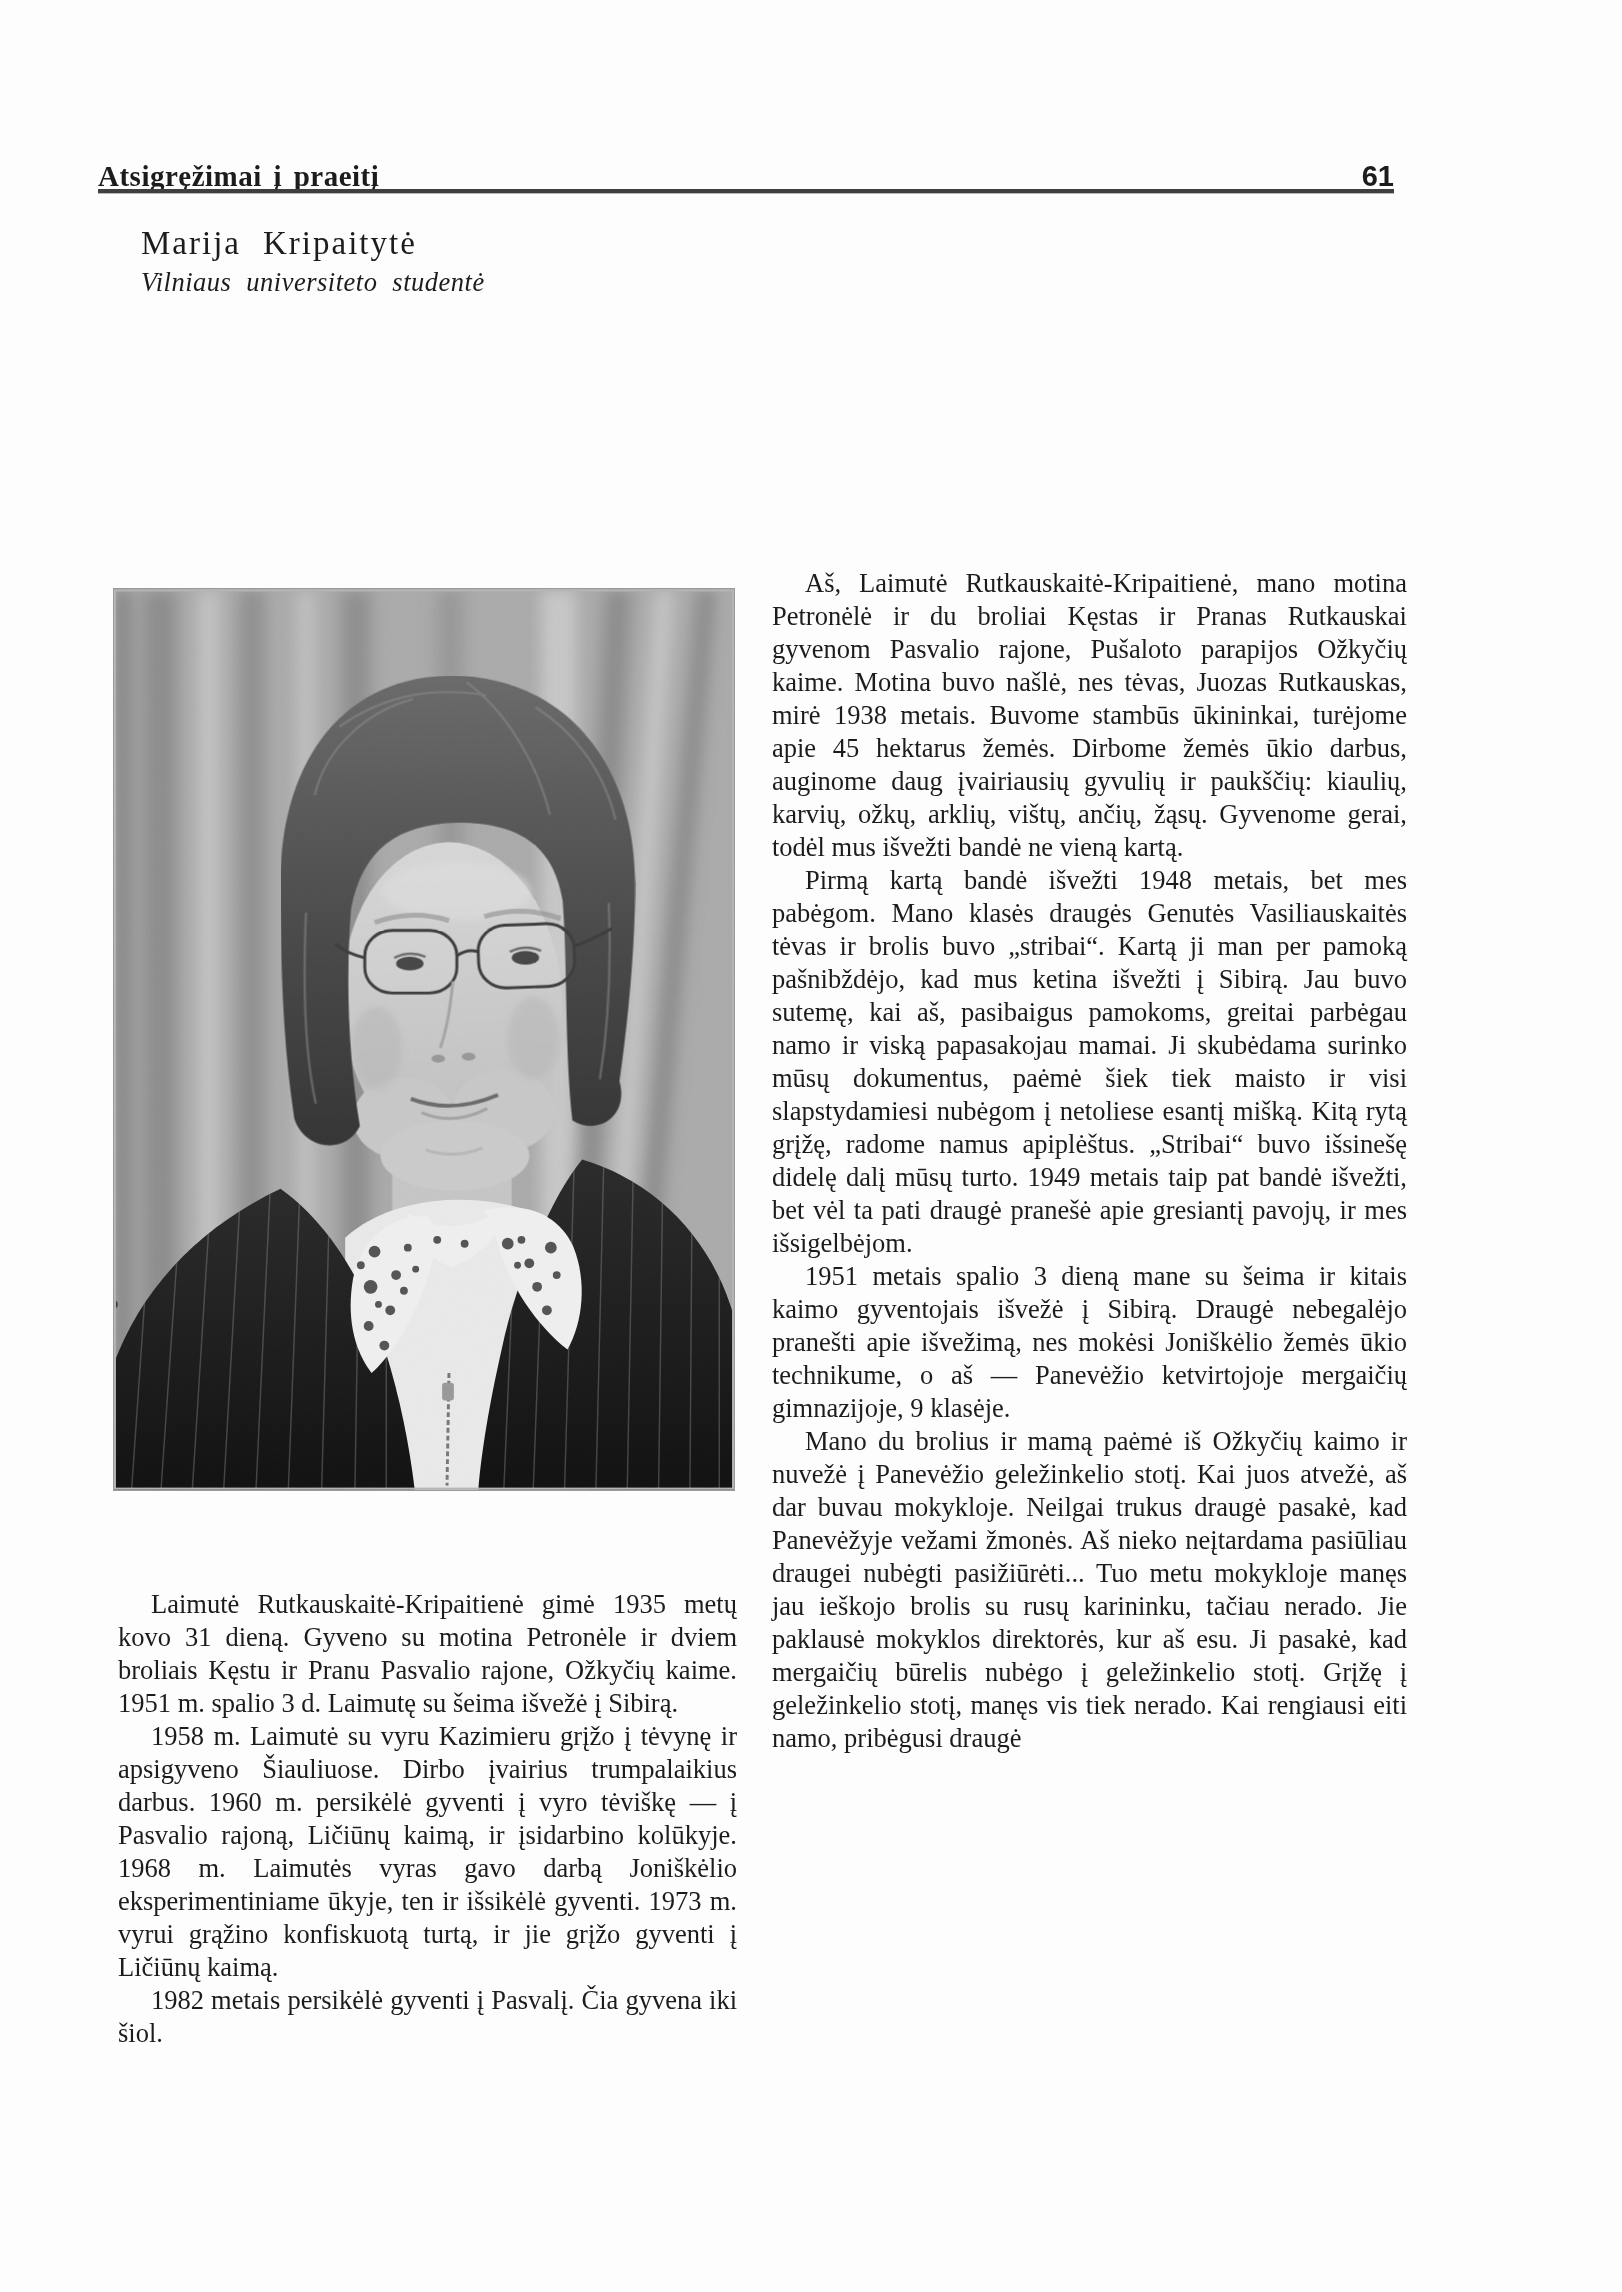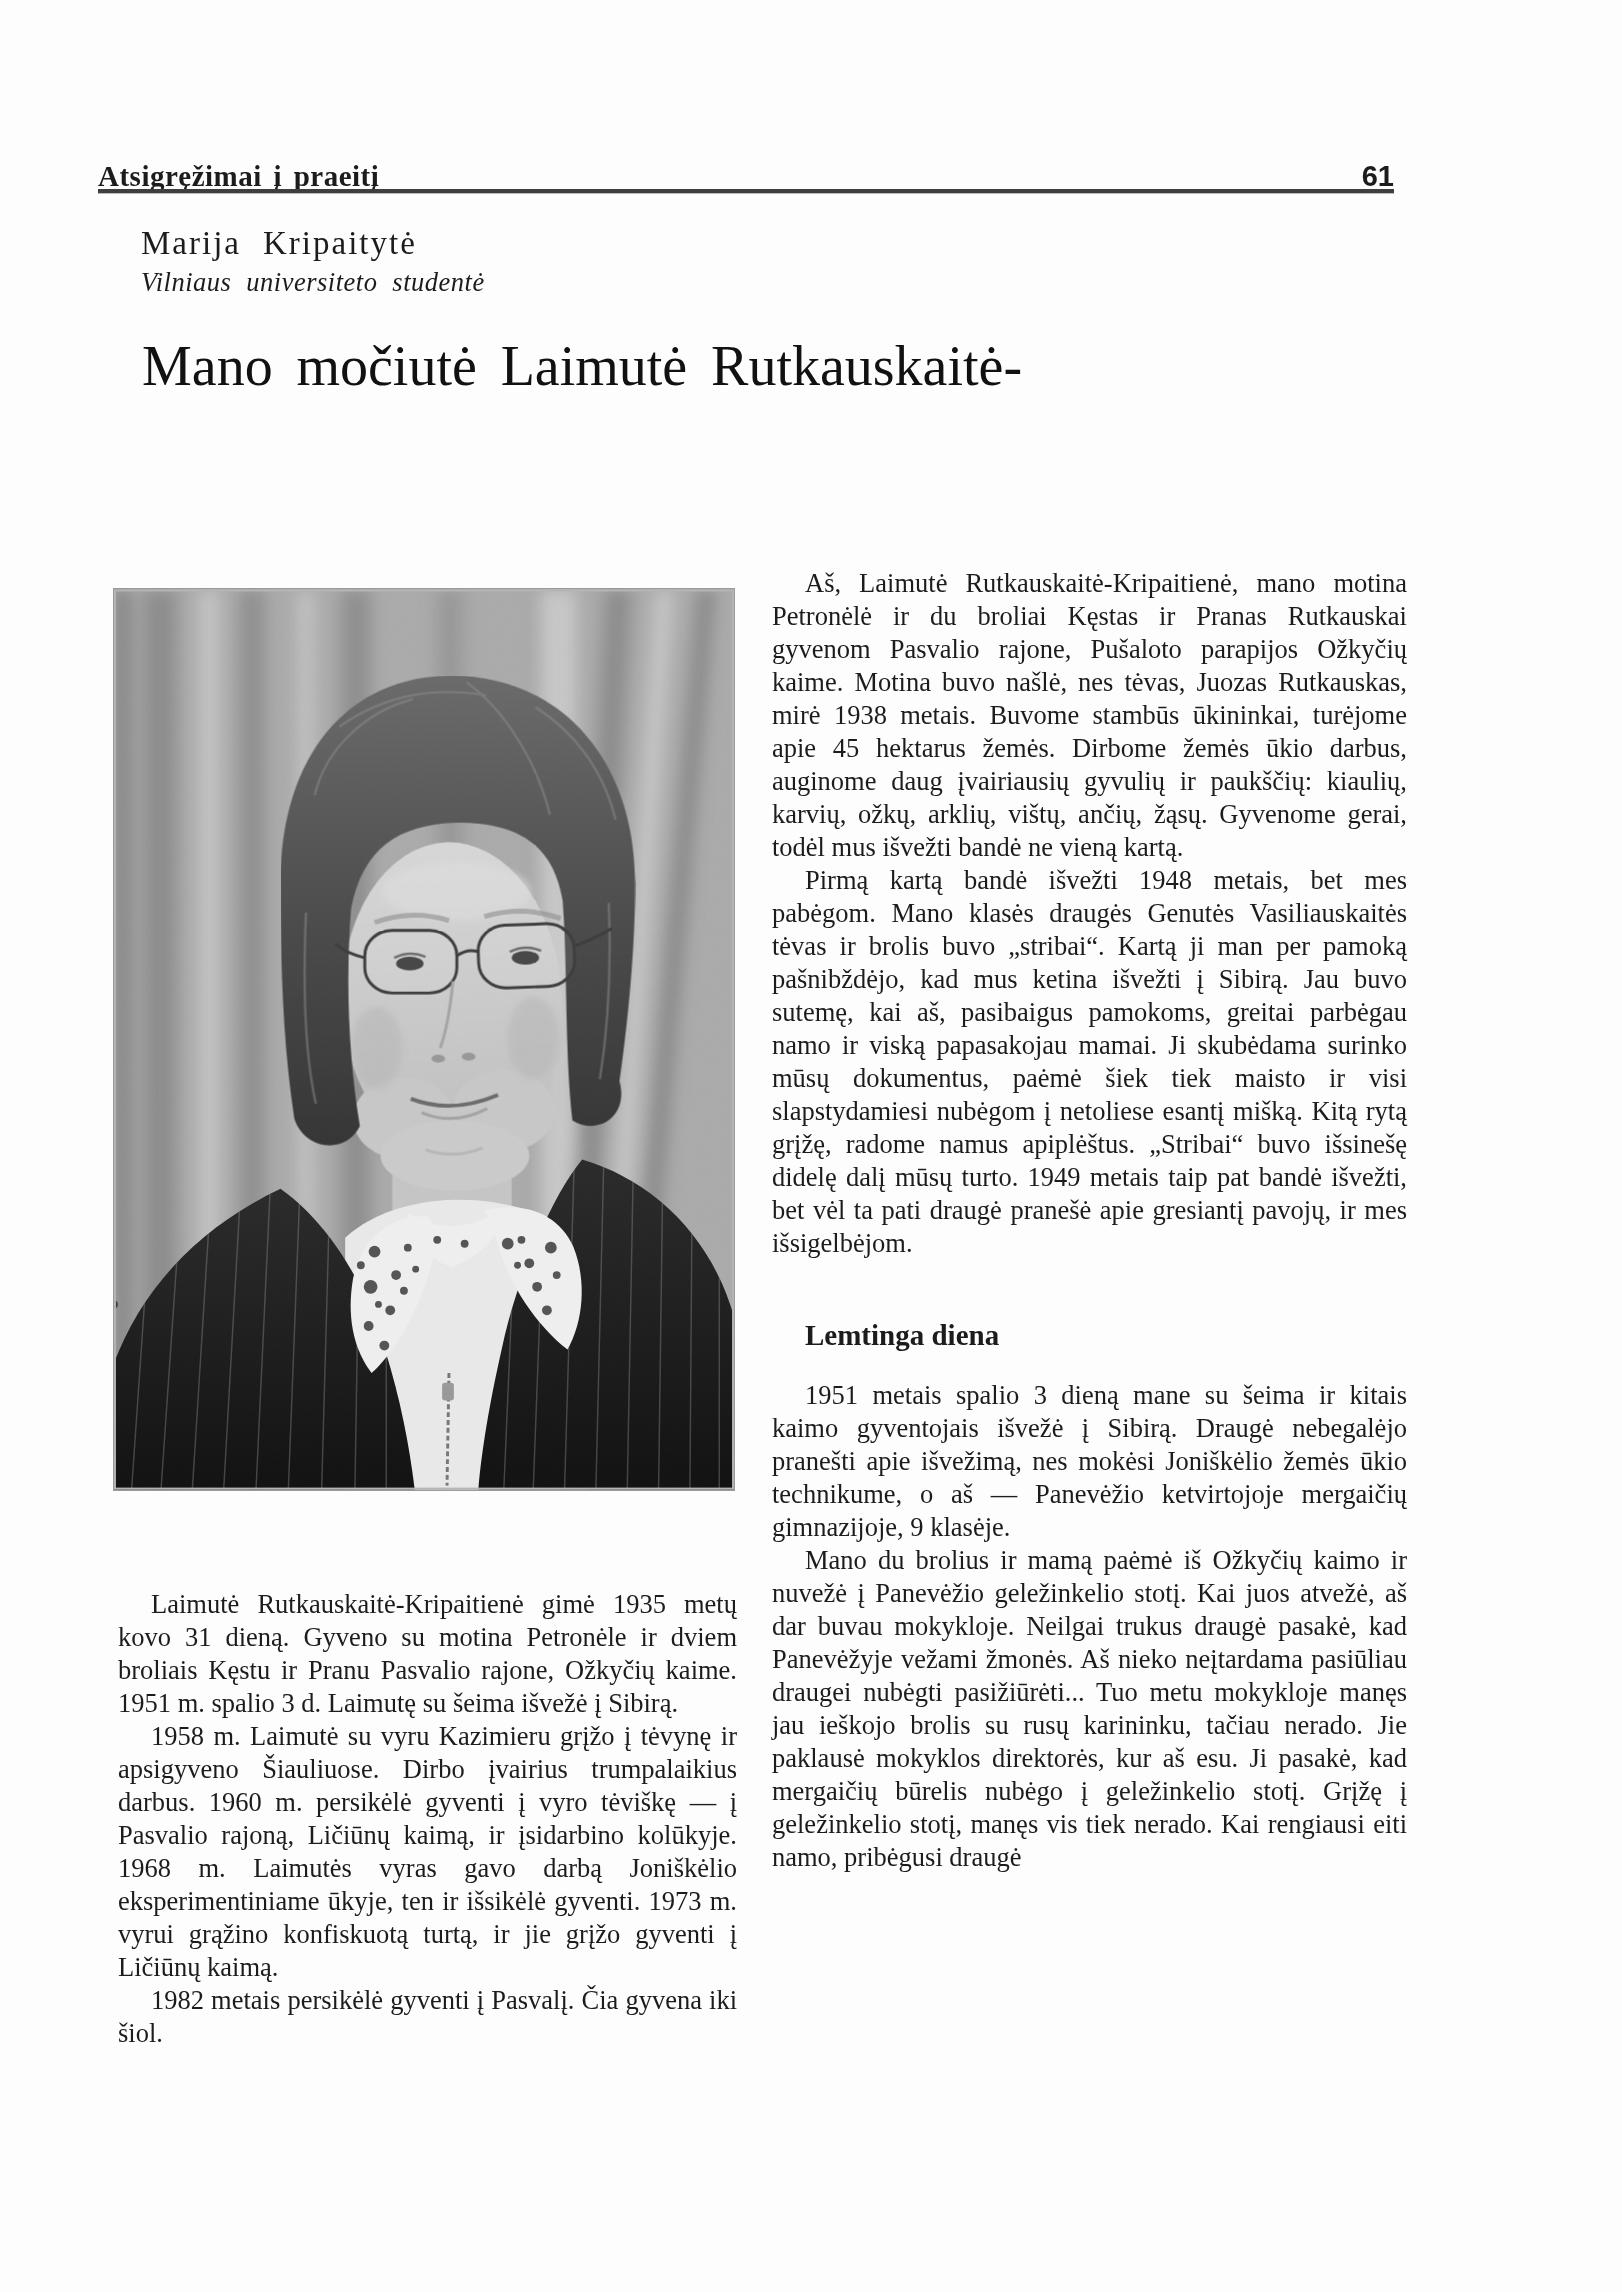--- a/index.html
+++ b/index.html
@@ -44,21 +44,20 @@
   <span class="page-number">61</span>
 </div>
 <div class="abs head-rule"></div>
 
 <div class="abs author-block">
   <div class="author-name">Marija Kripaitytė</div>
   <div class="author-affiliation">Vilniaus universiteto studentė</div>
 </div>
 
 <div class="abs article-title">
-  <div>Mano močiutė Laimutė Rutkauskaitė-</div>
 </div>
 
 <div class="abs photo-frame" role="img" aria-label="Juodai balta moters portretinė nuotrauka: vyresnio amžiaus moteris su akiniais, tamsiu švarku ir baltu nėriniuotu apykakle">
   <svg width="620" height="901" viewBox="0 0 633 919">
     <defs>
       <linearGradient id="hairGrad" x1="0" y1="0" x2="0" y2="1">
         <stop offset="0" stop-color="#6b6b6b"></stop>
           <stop offset="0.55" stop-color="#4a4a4a"></stop>
           <stop offset="1" stop-color="#353535"></stop>
       </linearGradient>
@@ -223,17 +222,16 @@
 
 <div class="abs col left-col">
   <p>Laimutė Rutkauskaitė-Kripaitienė gimė 1935 metų kovo 31 dieną. Gyveno su motina Petronėle ir dviem broliais Kęstu ir Pranu Pasvalio rajone, Ožkyčių kaime. 1951 m. spalio 3 d. Laimutę su šeima išvežė į Sibirą.</p>
   <p>1958 m. Laimutė su vyru Kazimieru grįžo į tėvynę ir apsigyveno Šiauliuose. Dirbo įvairius trumpalaikius darbus. 1960 m. persikėlė gyventi į vyro tėviškę — į Pasvalio rajoną, Ličiūnų kaimą, ir įsidarbino kolūkyje. 1968 m. Laimutės vyras gavo darbą Joniškėlio eksperimentiniame ūkyje, ten ir išsikėlė gyventi. 1973 m. vyrui grąžino konfiskuotą turtą, ir jie grįžo gyventi į Ličiūnų kaimą.</p>
   <p>1982 metais persikėlė gyventi į Pasvalį. Čia gyvena iki šiol.</p>
 </div>
 
 <div class="abs col right-col">
   <p>Aš, Laimutė Rutkauskaitė-Kripaitienė, mano motina Petronėlė ir du broliai Kęstas ir Pranas Rutkauskai gyvenom Pasvalio rajone, Pušaloto parapijos Ožkyčių kaime. Motina buvo našlė, nes tėvas, Juozas Rutkauskas, mirė 1938 metais. Buvome stambūs ūkininkai, turėjome apie 45 hektarus žemės. Dirbome žemės ūkio darbus, auginome daug įvairiausių gyvulių ir paukščių: kiaulių, karvių, ožkų, arklių, vištų, ančių, žąsų. Gyvenome gerai, todėl mus išvežti bandė ne vieną kartą.</p>
   <p>Pirmą kartą bandė išvežti 1948 metais, bet mes pabėgom. Mano klasės draugės Genutės Vasiliauskaitės tėvas ir brolis buvo „stribai“. Kartą ji man per pamoką pašnibždėjo, kad mus ketina išvežti į Sibirą. Jau buvo sutemę, kai aš, pasibaigus pamokoms, greitai parbėgau namo ir viską papasakojau mamai. Ji skubėdama surinko mūsų dokumentus, paėmė šiek tiek maisto ir visi slapstydamiesi nubėgom į netoliese esantį mišką. Kitą rytą grįžę, radome namus apiplėštus. „Stribai“ buvo išsinešę didelę dalį mūsų turto. 1949 metais taip pat bandė išvežti, bet vėl ta pati draugė pranešė apie gresiantį pavojų, ir mes išsigelbėjom.</p>
-  <h2 class="col-subheading">Lemtinga diena</h2>
   <p>1951 metais spalio 3 dieną mane su šeima ir kitais kaimo gyventojais išvežė į Sibirą. Draugė nebegalėjo pranešti apie išvežimą, nes mokėsi Joniškėlio žemės ūkio technikume, o aš — Panevėžio ketvirtojoje mergaičių gimnazijoje, 9 klasėje.</p>
   <p>Mano du brolius ir mamą paėmė iš Ožkyčių kaimo ir nuvežė į Panevėžio geležinkelio stotį. Kai juos atvežė, aš dar buvau mokykloje. Neilgai trukus draugė pasakė, kad Panevėžyje vežami žmonės. Aš nieko neįtardama pasiūliau draugei nubėgti pasižiūrėti... Tuo metu mokykloje manęs jau ieškojo brolis su rusų karininku, tačiau nerado. Jie paklausė mokyklos direktorės, kur aš esu. Ji pasakė, kad mergaičių būrelis nubėgo į geležinkelio stotį. Grįžę į geležinkelio stotį, manęs vis tiek nerado. Kai rengiausi eiti namo, pribėgusi draugė</p>
 </div>
 
 
 </body></html>

